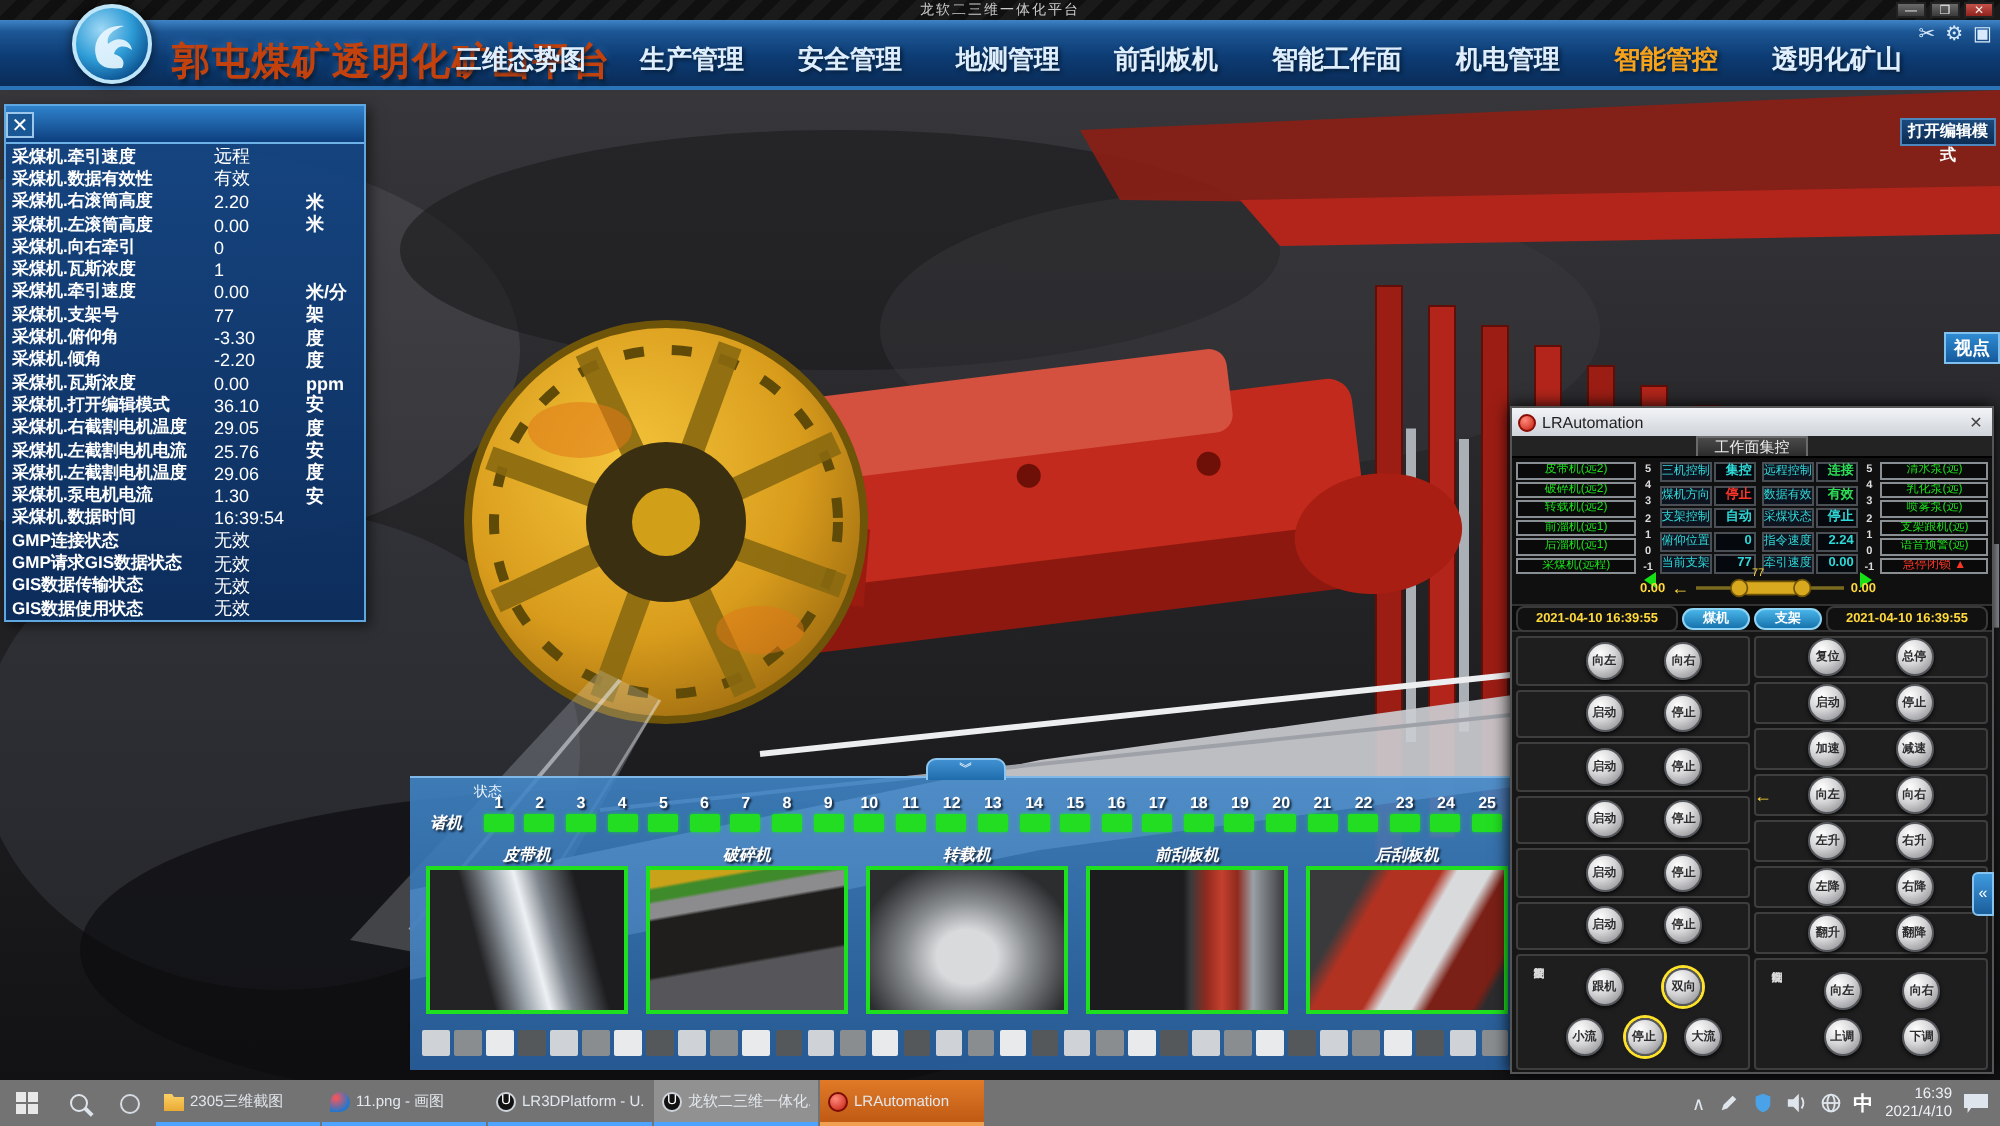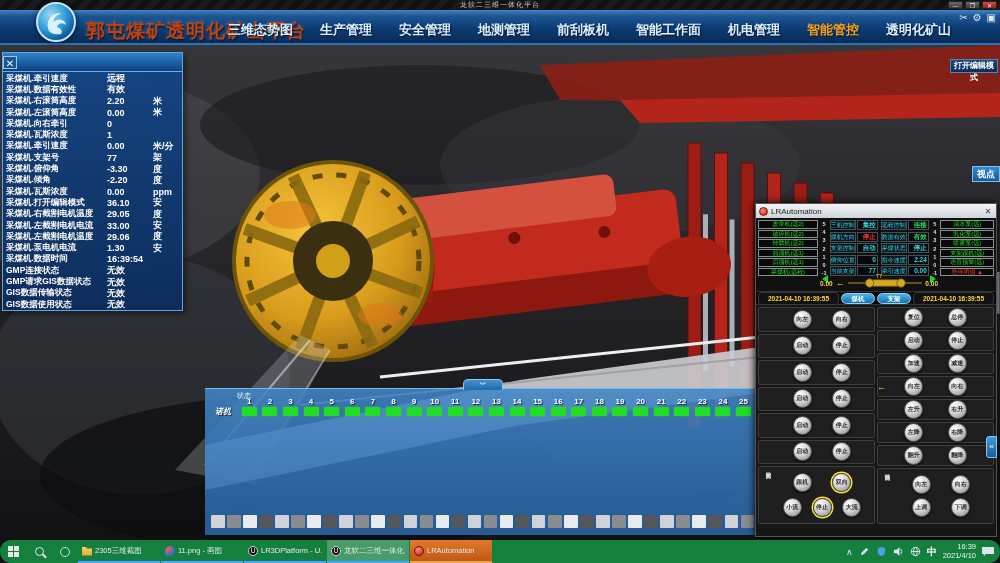--- a/index.html
+++ b/index.html
@@ -33,21 +33,21 @@
   #viewpoint-tab { right:0; top:166px; width:28px; height:16px; background:linear-gradient(#2f8ad2,#145a9c); border:1px solid #7fc0ef; color:#fff; font-size:9px; font-weight:bold; text-align:center; line-height:14px; z-index:5; }
 
   
   #shearer-panel { left:2px; top:52px; width:181px; height:259px; background:linear-gradient(rgba(18,70,135,.92), rgba(10,45,95,.92)); border:1px solid #5fa7e0; z-index:6; box-shadow:2px 2px 6px #0008; }
   #sp-header { height:19px; background:linear-gradient(#2f82cc,#0d3f7e); display:flex; align-items:center; border-bottom:1px solid #6db1e6; }
   #sp-title { flex:1; text-align:center; font-size:14px; font-weight:bold; color:#fff; text-shadow:1px 1px 1px #000; }
   #sp-close { width:14px; height:13px; margin-right:2px; color:#fff; font-size:10px; line-height:13px; text-align:center; border:1px solid #9cc6ea; background:#1a5795; }
   #shearer-panel-rows { padding:1px 3px; }
   .sp-row { display:flex; height:11.3px; align-items:center; }
   .sp-l { flex:1; font-size:8.5px; font-weight:bold; color:#fff; white-space:nowrap; overflow:hidden; }
-  .sp-v { width:46px; font-size:9px; font-weight:bold; color:#fff; }
+  .sp-v { width:46px; font-size:9px; font-weight:normal; color:#fff; }
   .sp-u { width:26px; font-size:9px; font-weight:bold; color:#fff; }
 
   
   #lra { left:755px; top:203px; width:242px; height:334px; background:#161616; border:1px solid #555; z-index:6; box-shadow:0 0 8px #000; }
   #lra-titlebar { height:14px; background:linear-gradient(#f2f4f7,#cfd4da); display:flex; align-items:center; padding:0 3px; gap:3px; }
   #lra-logo { width:9px; height:9px; border-radius:50%; background:radial-gradient(circle at 35% 30%, #ff8a7a, #c41e10); border:1px solid #8a0e05; }
   #lra-title { flex:1; font-size:8px; color:#222; }
   #lra-close { font-size:8px; color:#444; width:10px; text-align:center; }
   #lra-tabstrip { height:11px; background:#232323; display:flex; justify-content:center; border-bottom:1px solid #000; }
   #lra-tab { padding:0 8px; font-size:7.5px; color:#eee; background:linear-gradient(#4a4a4a,#2c2c2c); border:1px solid #6a6a6a; border-bottom:none; line-height:10px; }
@@ -104,21 +104,21 @@
   .cam-thumb { height:74px; border:2px solid #1ee01e; }
   .cam0 { background:linear-gradient(75deg,#232325 28%,#9aa2aa 42%,#eef1f4 52%,#7c838a 62%,#1d1d1f 78%); }
   .cam1 { background:linear-gradient(170deg,#caa21a 0 10%, #3f8a2a 12% 18%, #8c8c8e 20% 28%, #1f1e1c 30% 62%, #56565a 64% 100%); }
   .cam2 { background:radial-gradient(ellipse at 50% 62%, #d8dadc 0 22%, #8b8e91 45%, #2b2d2f 80%), linear-gradient(100deg,#caa21a 0 6%,#2e7a22 8% 12%,transparent 13%); background-blend-mode:normal; }
   .cam3 { background:linear-gradient(90deg,#1c1c1e 0 48%, #3a3a3c 52%, #8f2a1e 60%, #c4402e 68%, #8f2a1e 76%, #9aa0a6 84%, #3c3c40 100%); }
   .cam4 { background:linear-gradient(120deg,#3a3a3c 0 22%, #b23222 30% 48%, #d9dadc 54% 66%, #7a2016 72% 88%, #2c2c2e 92%); }
   #filmstrip { position:absolute; left:6px; top:126px; right:4px; display:flex; gap:2.5px; }
   .fs-cell { flex:1; height:13px; border-radius:1px; }
 
   
-  #taskbar { left:0; top:540px; width:1000px; height:23px; background:#15803d; z-index:10; display:flex; align-items:stretch;border-radius:11px; }
+  #taskbar { left:0; top:540px; width:1000px; height:23px; background:#737373; z-index:10; display:flex; align-items:stretch; }
   .tb-icon { width:26px; display:flex; align-items:center; justify-content:center; }
   #win-icon { display:grid; grid-template-columns:5px 5px; grid-template-rows:5px 5px; gap:1px; }
   #win-icon i { background:#e8e8e8; }
   #search-icon { width:9px; height:9px; border:1.5px solid #dfe5ec; border-radius:50%; position:relative; }
   #search-icon::after { content:""; position:absolute; width:5px; height:1.5px; background:#dfe5ec; transform:rotate(45deg); right:-4px; bottom:-1px; }
   #cortana-icon { width:10px; height:10px; border:1.5px solid #d5dbe2; border-radius:50%; }
   .tb-item { width:82px; display:flex; align-items:center; gap:3px; padding:0 4px; border-bottom:2px solid #4da3ff; margin-right:1px; }
   .tb-item .lbl { font-size:7.5px; color:#e3e8ee; white-space:nowrap; overflow:hidden; }
   .tb-item.active { background:rgba(255,255,255,.22); }
   .tb-item.highlight { background:linear-gradient(#e07a28,#c05a14); border-bottom-color:#f0a050; }
@@ -320,21 +320,21 @@
           <span class="sp-v">36.10</span>
           <span class="sp-u">安</span>
         </div>
         <div class="sp-row">
           <span class="sp-l">采煤机.右截割电机温度</span>
           <span class="sp-v">29.05</span>
           <span class="sp-u">度</span>
         </div>
         <div class="sp-row">
           <span class="sp-l">采煤机.左截割电机电流</span>
-          <span class="sp-v">33.00</span>
+          <span class="sp-v">25.76</span>
           <span class="sp-u">安</span>
         </div>
         <div class="sp-row">
           <span class="sp-l">采煤机.左截割电机温度</span>
           <span class="sp-v">29.06</span>
           <span class="sp-u">度</span>
         </div>
         <div class="sp-row">
           <span class="sp-l">采煤机.泵电机电流</span>
           <span class="sp-v">1.30</span>
@@ -366,20 +366,23 @@
           <span class="sp-u"></span>
         </div>
       </div>
   </div>
 
   <div id="lra" class="abs">
     <div id="lra-titlebar">
       <span id="lra-logo"></span>
       <span id="lra-title">LRAutomation</span>
       <span id="lra-close">✕</span>
+    </div>
+    <div id="lra-tabstrip">
+      <span id="lra-tab">工作面集控</span>
     </div>
     <div id="lra-control">
       <div id="lra-left-buttons">
           <div class="lra-gbtn">皮带机(远2)</div>
           <div class="lra-gbtn">破碎机(远2)</div>
           <div class="lra-gbtn">转载机(远2)</div>
           <div class="lra-gbtn">前溜机(远1)</div>
           <div class="lra-gbtn">后溜机(远1)</div>
           <div class="lra-gbtn">采煤机(远程)</div>
         </div>
@@ -694,20 +697,42 @@
           <div class="ch-num">23</div>
           <div class="ch-sq" style="background: rgb(34, 221, 34);"></div>
         </div>
         <div class="ch-cell">
           <div class="ch-num">24</div>
           <div class="ch-sq" style="background: rgb(34, 221, 34);"></div>
         </div>
         <div class="ch-cell">
           <div class="ch-num">25</div>
           <div class="ch-sq" style="background: rgb(34, 221, 34);"></div>
+        </div>
+      </div>
+    <div id="cameras-row">
+        <div class="cam-block">
+          <div class="cam-label">皮带机</div>
+          <div class="cam-thumb cam0"></div>
+        </div>
+        <div class="cam-block">
+          <div class="cam-label">破碎机</div>
+          <div class="cam-thumb cam1"></div>
+        </div>
+        <div class="cam-block">
+          <div class="cam-label">转载机</div>
+          <div class="cam-thumb cam2"></div>
+        </div>
+        <div class="cam-block">
+          <div class="cam-label">前刮板机</div>
+          <div class="cam-thumb cam3"></div>
+        </div>
+        <div class="cam-block">
+          <div class="cam-label">后刮板机</div>
+          <div class="cam-thumb cam4"></div>
         </div>
       </div>
     <div id="filmstrip">
         <div class="fs-cell" style="background: rgb(207, 210, 214);"></div>
         <div class="fs-cell" style="background: rgb(138, 141, 144);"></div>
         <div class="fs-cell" style="background: rgb(232, 234, 236);"></div>
         <div class="fs-cell" style="background: rgb(85, 88, 90);"></div>
         <div class="fs-cell" style="background: rgb(207, 210, 214);"></div>
         <div class="fs-cell" style="background: rgb(138, 141, 144);"></div>
         <div class="fs-cell" style="background: rgb(232, 234, 236);"></div>

